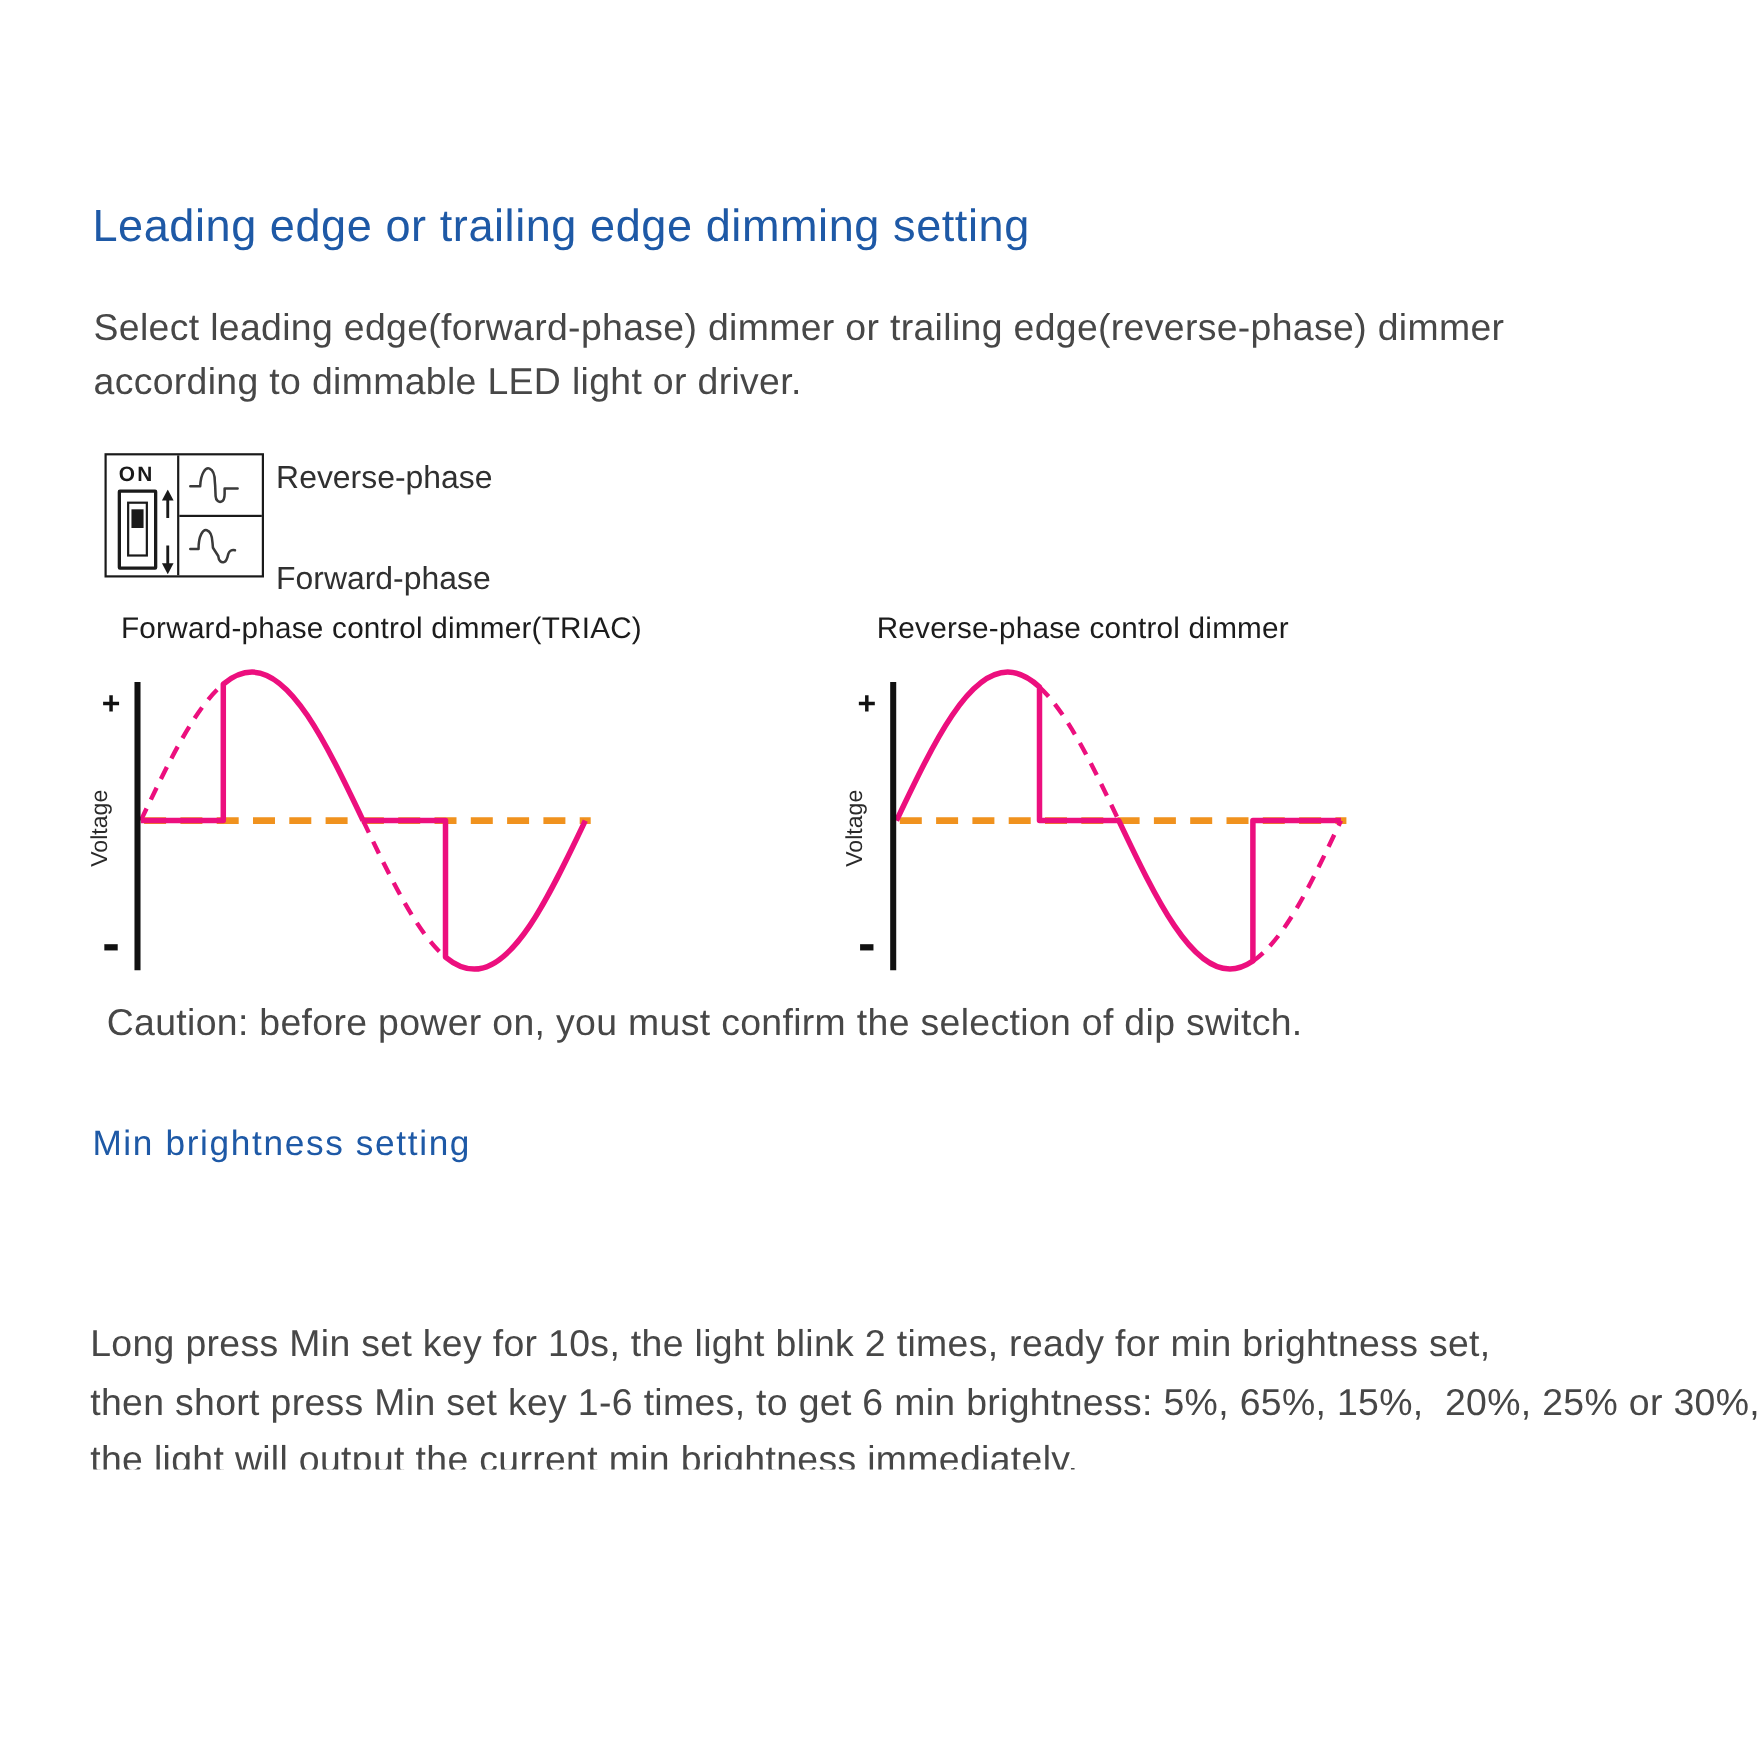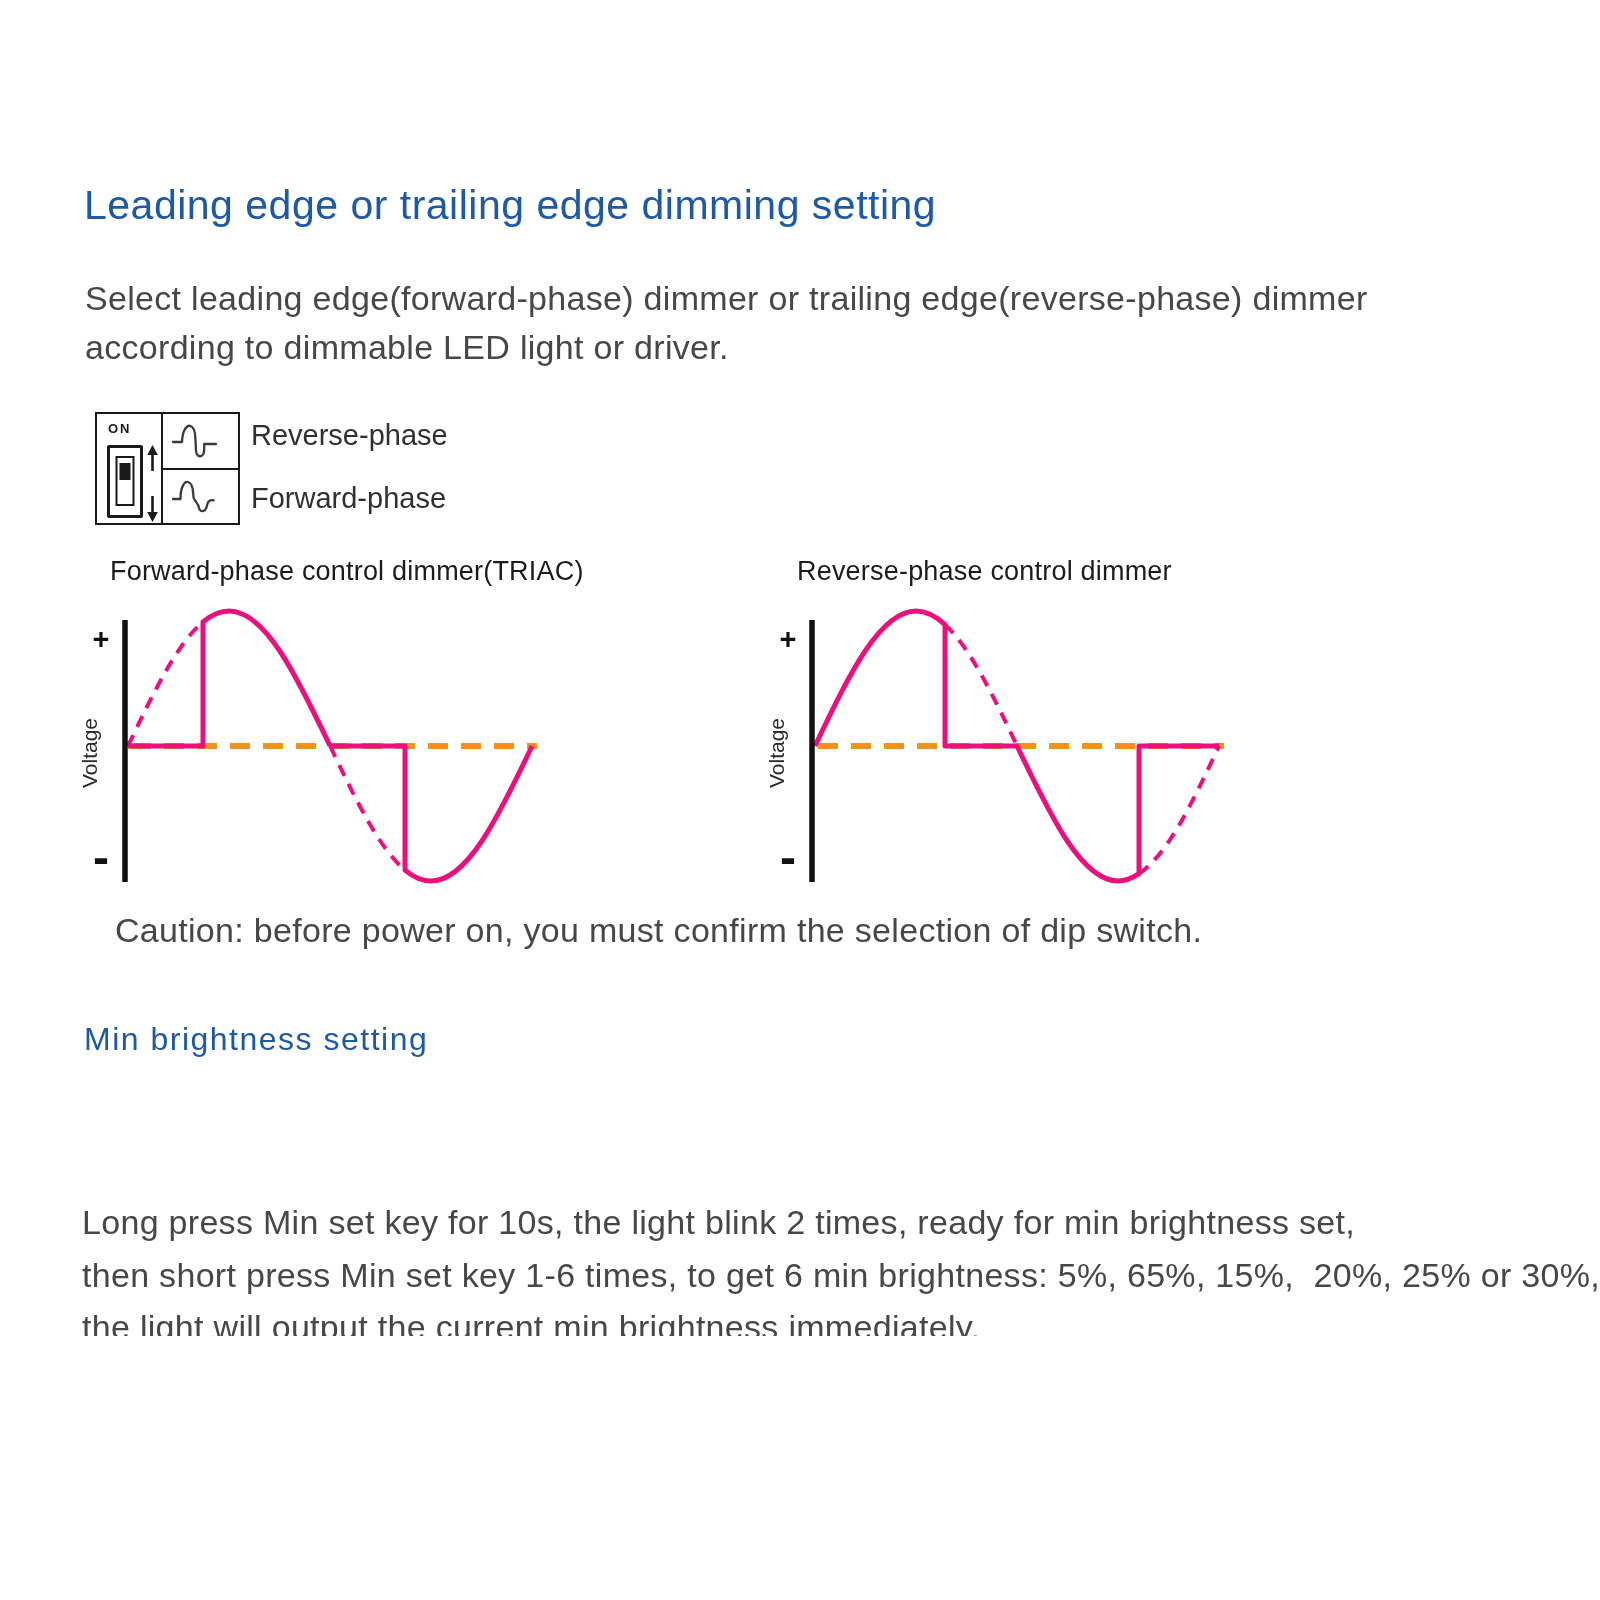--- a/index.html
+++ b/index.html
@@ -6,40 +6,40 @@
   body{width:1600px;height:1600px;font-family:"Liberation Sans",sans-serif;}
   .page{position:relative;width:1600px;height:1336px;background:#fff;overflow:hidden;}
 
   .h{position:absolute;color:#1e59a6;font-weight:400;white-space:pre;line-height:1.08;}
   .h1{left:84px;top:183px;font-size:41px;letter-spacing:.5px;}
   .h2{left:84px;top:1022px;font-size:32px;letter-spacing:1.5px;}
 
   .para{position:absolute;color:#474747;font-size:34px;letter-spacing:.3px;}
   .para div{white-space:pre;}
   .intro{left:85px;top:274px;line-height:49px;}
-  .caution{left:115px;top:910px;line-height:40px;}
+  .caution{left:97px;top:910px;line-height:40px;}
   .body2{left:82px;top:1196px;line-height:52.5px;}
 
   
   .dip{position:absolute;left:95px;top:412px;width:145px;height:113px;border:2.5px solid #1a1a1a;box-sizing:border-box;display:flex;background:#fff;}
   .dip-left{position:relative;width:66px;flex:none;border-right:2.5px solid #1a1a1a;box-sizing:border-box;}
-  .on{position:absolute;left:11px;top:7px;font-size:13px;font-weight:700;letter-spacing:2px;color:#1a1a1a;}
+  .on{position:absolute;left:11px;top:7px;font-size:19px;font-weight:700;letter-spacing:2px;color:#1a1a1a;}
   .sw-outer{position:absolute;left:10px;top:31px;width:36px;height:73px;border:3px solid #1a1a1a;border-radius:2px;box-sizing:border-box;}
   .sw-inner{position:absolute;left:50%;top:8px;transform:translateX(-50%);width:19px;height:50px;border:2.5px solid #1a1a1a;box-sizing:border-box;}
   .sw-knob{position:absolute;left:1.5px;top:5px;width:11px;height:17px;background:#1a1a1a;}
   .arr{position:absolute;left:49px;}
   .arr.up{top:31px;}
   .arr.dn{top:81px;}
   .dip-right{position:relative;flex:1;display:flex;flex-direction:column;}
   .dip-cell{flex:1;display:flex;align-items:center;justify-content:center;}
   .dip-cell.bottom{border-top:2.5px solid #1a1a1a;}
   .wave-ico{stroke:#3a3a3a;fill:none;stroke-width:2.3;stroke-linecap:round;stroke-linejoin:round;}
   .dip-label{position:absolute;left:251px;font-size:29px;color:#303030;white-space:pre;}
   .dl-rev{top:419px;}
-  .dl-fwd{top:482px;}
+  .dl-fwd{top:510px;}
 
   
   .diag-title{position:absolute;top:556px;font-size:27px;color:#1c1c1c;letter-spacing:.2px;white-space:pre;}
   .dt-left{left:110px;}
   .dt-right{left:797px;}
   .diag{position:absolute;top:596px;width:470px;height:295px;}
   .dg-left{left:75px;}
   .dg-right{left:762px;}
   .diag text{font-family:"Liberation Sans",sans-serif;}
   .ax{stroke:#111;stroke-width:5.5;}

